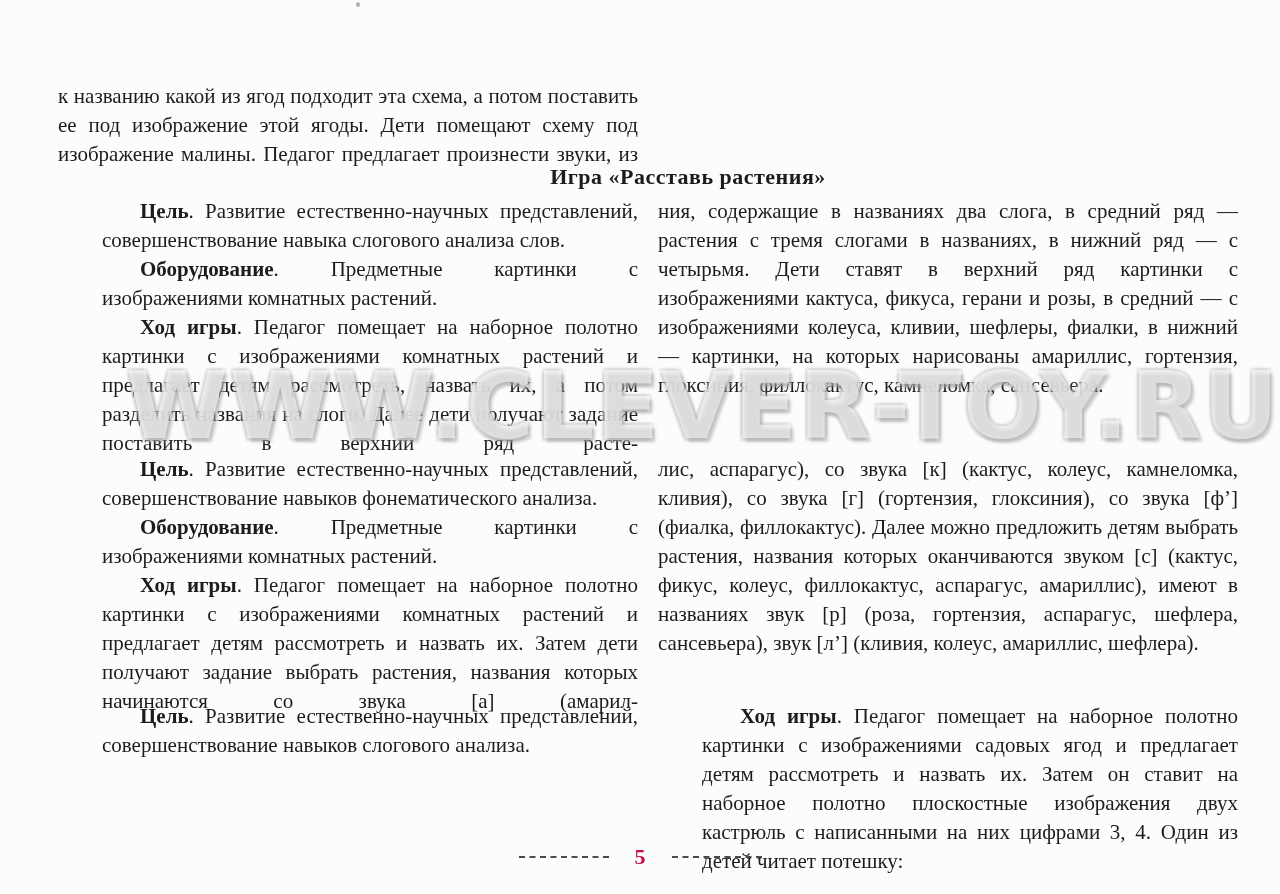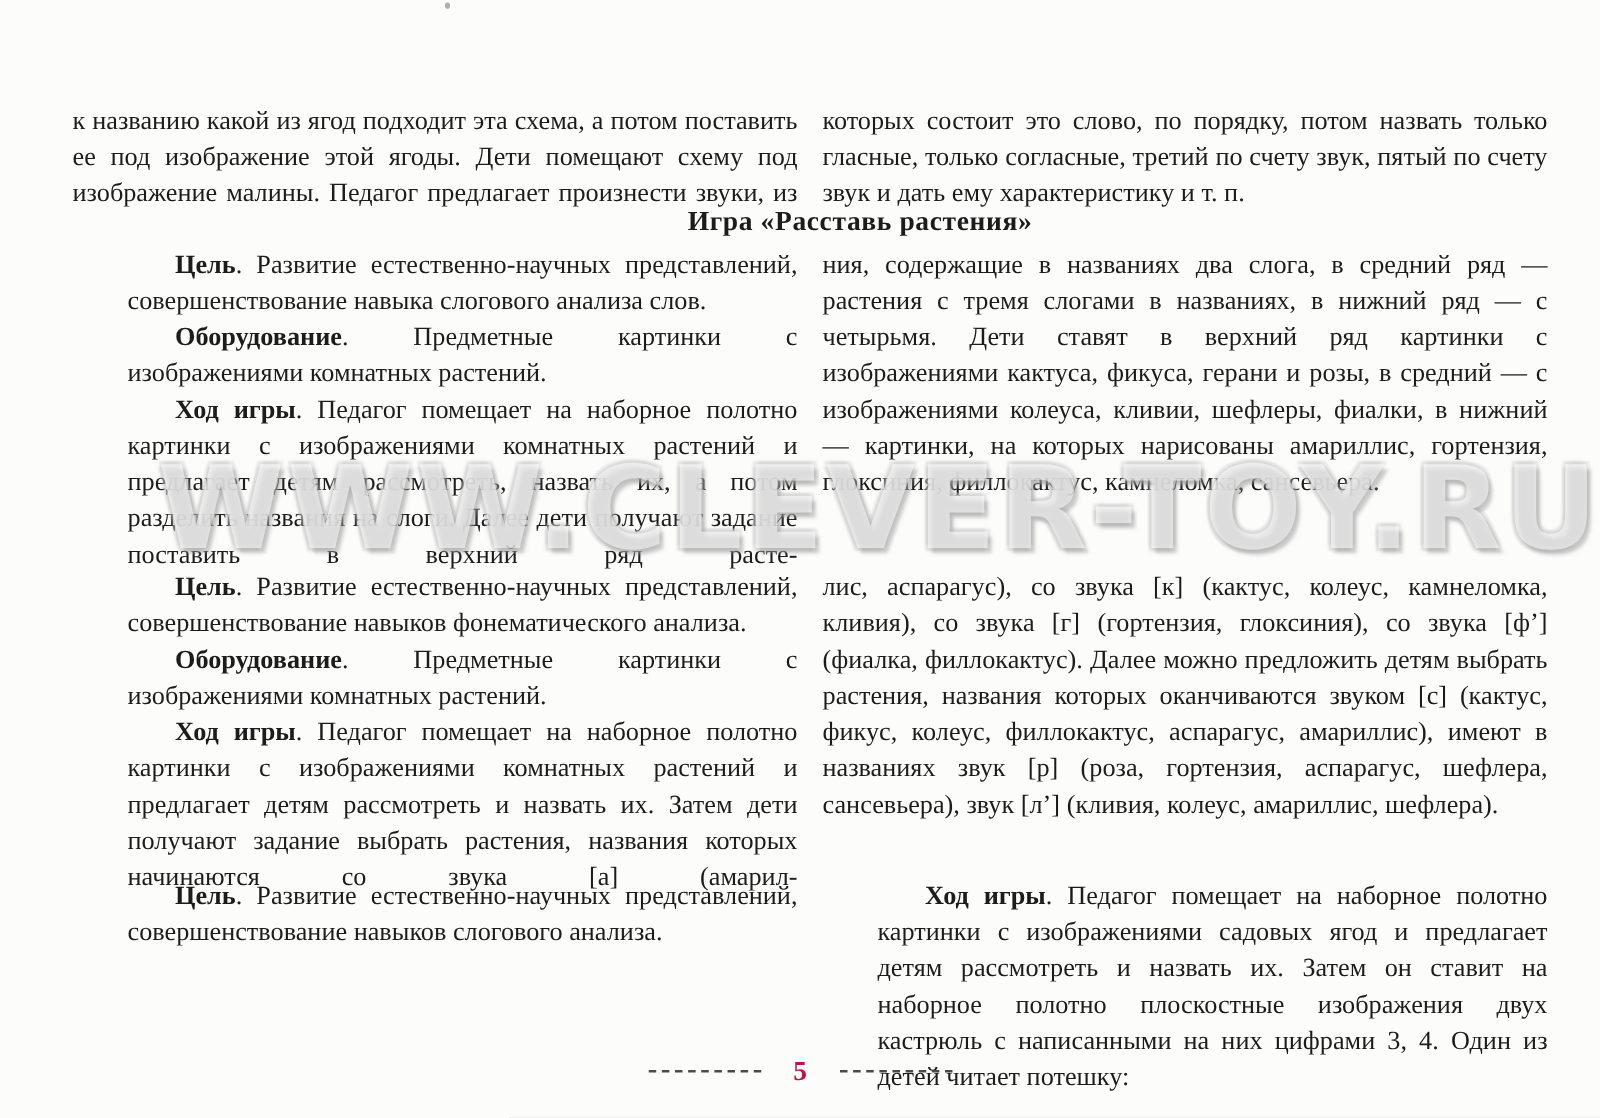--- a/index.html
+++ b/index.html
@@ -94,23 +94,20 @@
 <body>
 
 <div class="page">
 
   <div class="speck"></div>
 
   <div class="two-col" style="top:50px;margin-top:32px;">
     <div class="col">
       <p class="para jfull">к названию какой из ягод подходит эта схема, а потом поставить ее под изображение этой ягоды. Дети помещают схему под изображение малины. Педагог предлагает произнести звуки, из</p>
     </div>
-    <div class="col">
-      <p class="para">которых состоит это слово, по порядку, потом назвать только гласные, только согласные, третий по счету звук, пятый по счету звук и дать ему характеристику и т. п.</p>
-    </div>
   </div>
 
   <h2 class="game-title" style="top:162px;">Игра «Расставь растения»</h2>
 
   <div class="two-col" style="top:197px;">
     <div class="col">
       <p class="para ind"><b class="lbl">Цель</b><span>. Развитие естественно-научных представлений, совершенствование навыка слогового анализа слов.</span></p>
       <p class="para ind"><b class="lbl">Оборудование</b><span>. Предметные картинки с изображениями комнатных растений.</span></p>
       <p class="para ind jfull"><b class="lbl">Ход игры</b><span>. Педагог помещает на наборное полотно картинки с изображениями комнатных растений и предлагает детям рассмотреть, назвать их, а потом разделить названия на слоги. Далее дети получают задание поставить в верхний ряд расте-</span></p>
     </div>

